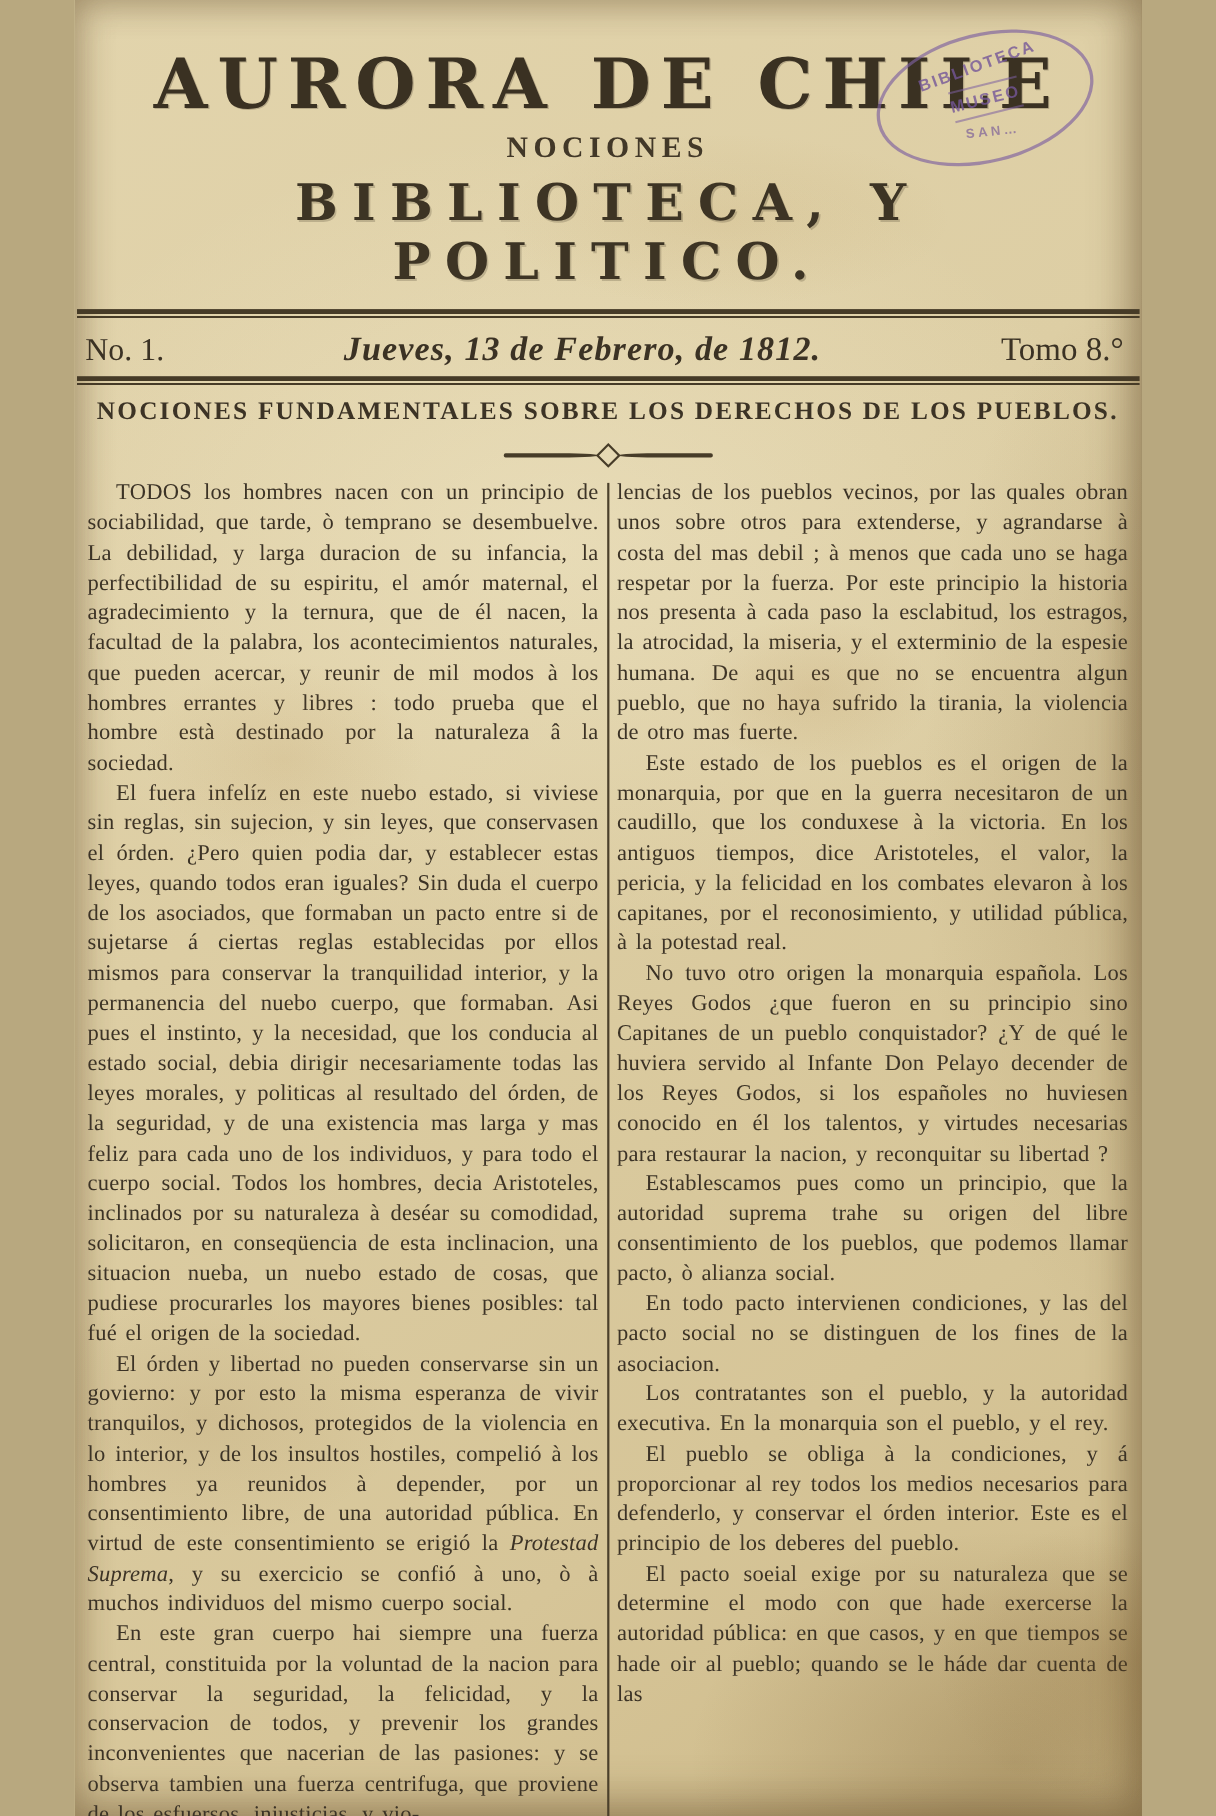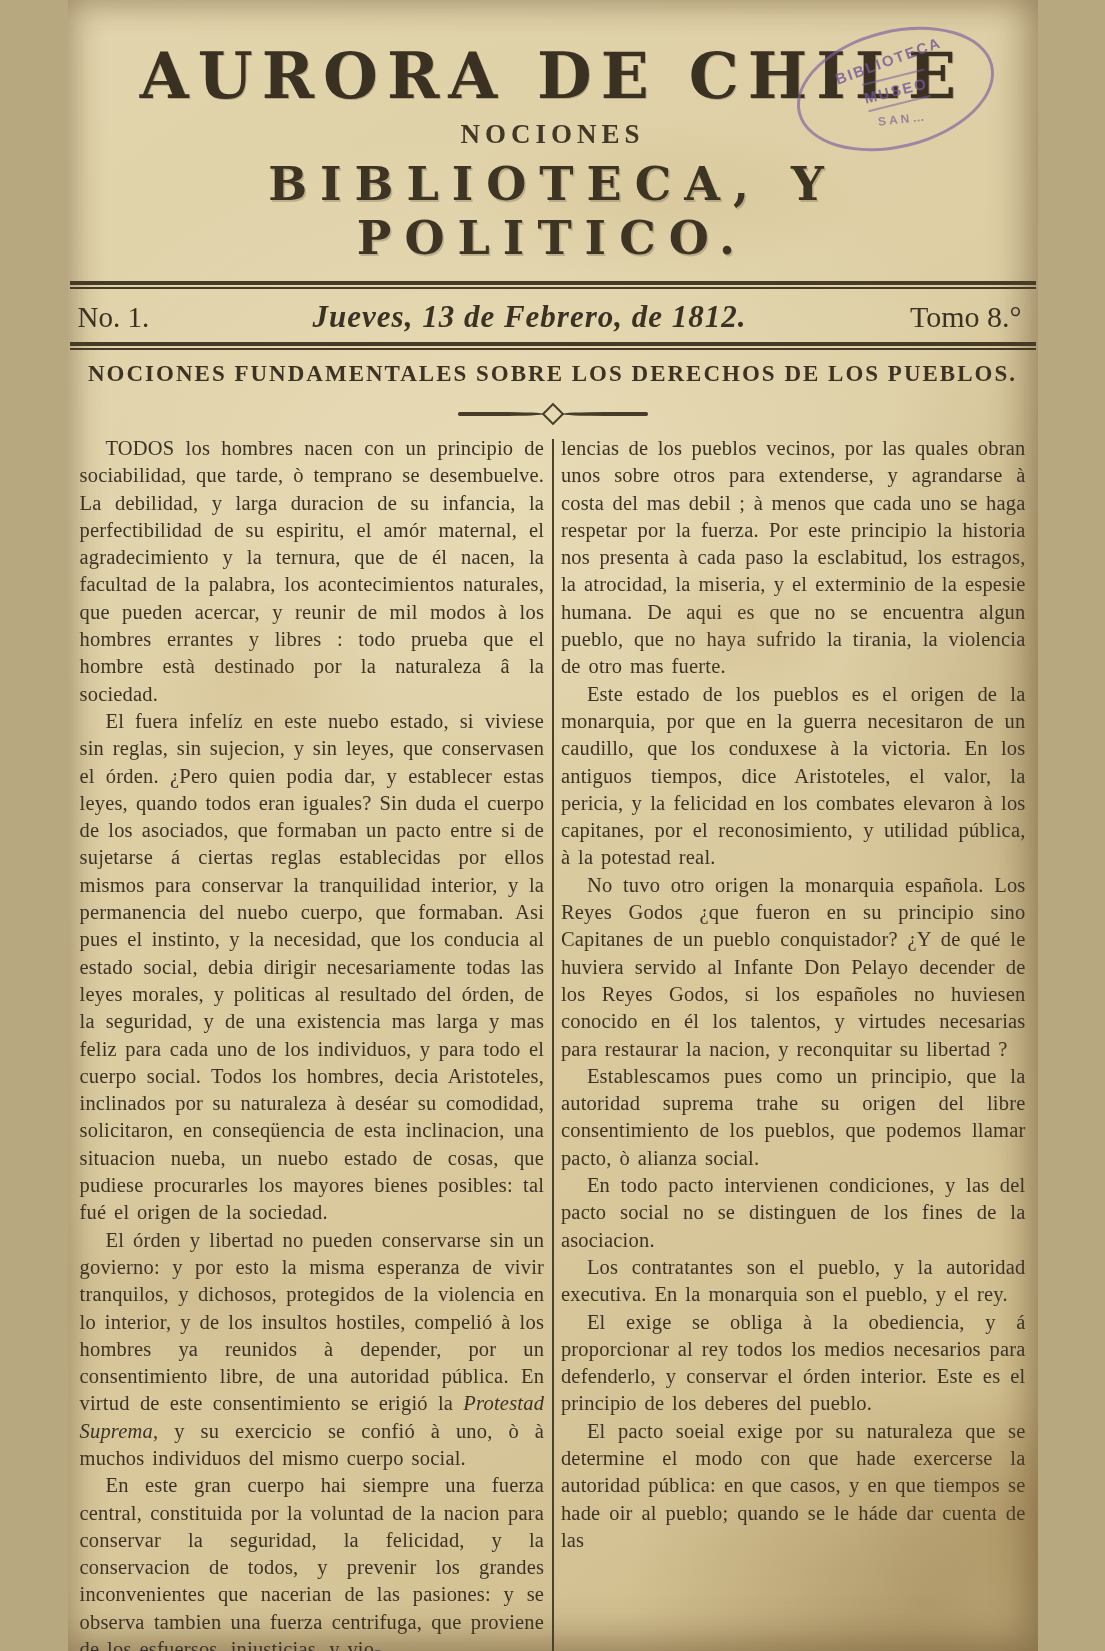--- a/index.html
+++ b/index.html
@@ -153,17 +153,17 @@
       <p>En este gran cuerpo hai siempre una fuerza central, constituida por la voluntad de la nacion para conservar la seguridad, la felicidad, y la conservacion de todos, y prevenir los grandes inconvenientes que nacerian de las pasiones: y se observa tambien una fuerza centrifuga, que proviene de los esfuersos, injusticias, y vio-</p>
     </div>
     <div class="col-rule"></div>
     <div class="col">
       <p class="noindent">lencias de los pueblos vecinos, por las quales obran unos sobre otros para extenderse, y agrandarse à costa del mas debil ; à menos que cada uno se haga respetar por la fuerza.  Por este principio la historia nos presenta à cada paso la esclabitud, los estragos, la atrocidad, la miseria, y el exterminio de la espesie humana.  De aqui es que no se encuentra algun pueblo, que no haya sufrido la tirania, la violencia de otro mas fuerte.</p>
       <p>Este estado de los pueblos es el origen de la monarquia, por que en la guerra necesitaron de un caudillo, que los conduxese à la victoria.  En los antiguos tiempos, dice Aristoteles, el valor, la pericia, y la felicidad en los combates elevaron à los capitanes, por el reconosimiento, y utilidad pública, à la potestad real.</p>
       <p>No tuvo otro origen la monarquia española.  Los Reyes Godos ¿que fueron en su principio sino Capitanes de un pueblo conquistador? ¿Y de qué le huviera servido al Infante Don Pelayo decender de los Reyes Godos, si los españoles no huviesen conocido en él los talentos, y virtudes necesarias para restaurar la nacion, y reconquitar su libertad ?</p>
       <p>Establescamos pues como un principio, que la autoridad suprema trahe su origen del libre consentimiento de los pueblos, que podemos llamar pacto, ò alianza social.</p>
       <p>En todo pacto intervienen condiciones, y las del pacto social no se distinguen de los fines de la asociacion.</p>
       <p>Los contratantes son el pueblo, y la autoridad executiva.  En la monarquia son el pueblo, y el rey.</p>
-      <p>El exige se obliga à la obediencia, y á proporcionar al rey todos los medios necesarios para defenderlo, y conservar el órden interior.  Este es el principio de los deberes del pueblo.</p>
+      <p>El pueblo se obliga à la condiciones, y á proporcionar al rey todos los medios necesarios para defenderlo, y conservar el órden interior.  Este es el principio de los deberes del pueblo.</p>
       <p>El pacto soeial exige por su naturaleza que se determine el modo con que hade exercerse la autoridad pública: en que casos, y en que tiempos se hade oir al pueblo; quando se le háde dar cuenta de las</p>
     </div>
   </main>
 </div>
 
 </body></html>

